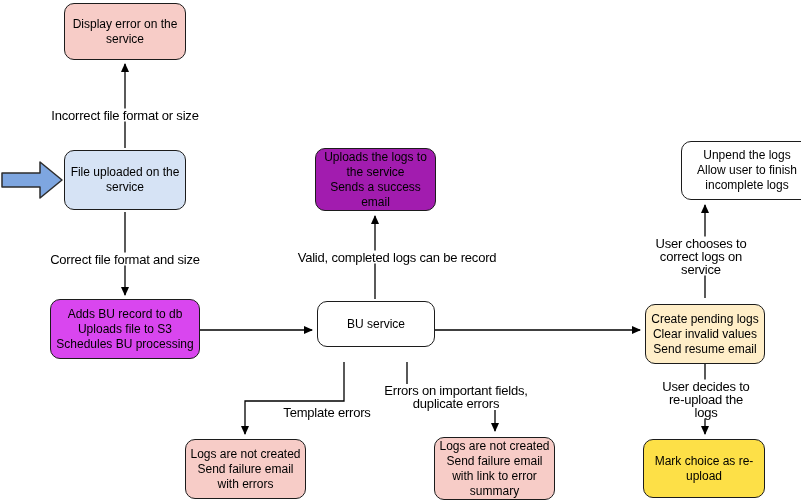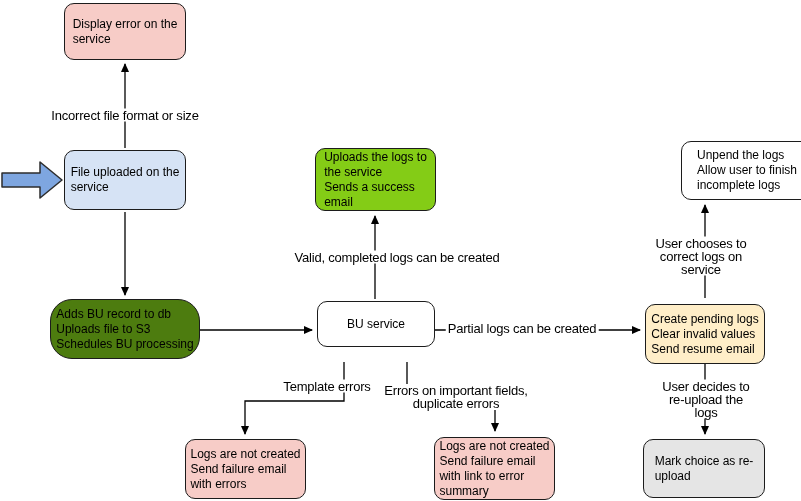--- a/index.html
+++ b/index.html
@@ -18,21 +18,21 @@
   }
   .node {
     position: absolute;
     box-sizing: border-box;
     border: 1.5px solid #1c1c1c;
     border-radius: 10px;
     background: #ffffff;
     display: flex;
     align-items: center;
     justify-content: center;
-    text-align: left;
+    text-align: center;
     white-space: pre-line;
     font-size: 12px;
     line-height: 15px;
     padding: 17px 2px;
   }
   .elabel {
     position: absolute;
     transform: translate(-50%, -50%);
     background: #ffffff;
     font-size: 13px;
@@ -67,60 +67,60 @@
     <path d="M344,362 V401 H245 V434" stroke="#000" stroke-width="1.3" fill="none" marker-end="url(#arrowhead)"></path>
     <path d="M407,362 V400 H495 V431" stroke="#000" stroke-width="1.3" fill="none" marker-end="url(#arrowhead)"></path>
   </svg>
 
   <div class="node" style="left: 64px; top: 3px; width: 122px; height: 57px; background-color: rgb(247, 204, 199);">Display error on the
 service</div>
 
   <div class="node" style="left: 64px; top: 150px; width: 122px; height: 60px; background-color: rgb(214, 227, 245);">File uploaded on the
 service</div>
 
-  <div class="node" style="left: 50px; top: 299px; width: 150px; height: 60px; background-color: #4d7c0f; border-radius: 22px;">Adds BU record to db
+  <div class="node" style="left: 50px; top: 299px; width: 150px; height: 60px; background-color: #d946ef;">Adds BU record to db
 Uploads file to S3
 Schedules BU processing</div>
 
   <div class="node" style="left: 317px; top: 301px; width: 118px; height: 46px; background-color: rgb(255, 255, 255);">BU service</div>
 
-  <div class="node" style="left: 315px; top: 148px; width: 121px; height: 63px; background-color: #84cc16;">Uploads the logs to
+  <div class="node" style="left: 315px; top: 148px; width: 121px; height: 63px; background-color: #a21caf;">Uploads the logs to
 the service
 Sends a success
 email</div>
 
   <div class="node" style="left: 645px; top: 304px; width: 120px; height: 60px; background-color: rgb(255, 238, 200);">Create pending logs
 Clear invalid values
 Send resume email</div>
 
   <div class="node" style="left: 645px; top: 141px; width: 132px; height: 59px; background-color: rgb(255, 255, 255); margin-left: 36px;">Unpend the logs
 Allow user to finish
 incomplete logs</div>
 
-  <div class="node" style="left: 643px; top: 439px; width: 122px; height: 59px; background-color: #e5e5e5;">Mark choice as re-
+  <div class="node" style="left: 643px; top: 439px; width: 122px; height: 59px; background-color: #fde047;">Mark choice as re-
 upload</div>
 
   <div class="node" style="left: 185px; top: 439px; width: 121px; height: 60px; background-color: rgb(247, 204, 199);">Logs are not created
 Send failure email
 with errors</div>
 
   <div class="node" style="left: 434px; top: 437px; width: 121px; height: 63px; background-color: rgb(247, 204, 199);">Logs are not created
 Send failure email
 with link to error
 summary</div>
 
   <div class="elabel" style="left:125px;top:115px">Incorrect file format or size</div>
 
+  <div class="elabel" style="left:125px;top:259px">Correct file format and size</div>
 
-  <div class="elabel" style="left:397px;top:257px">Valid, completed logs can be created</div>
+  <div class="elabel" style="left:397px;top:257px">Valid, completed logs can be record</div>
 
-  <div class="elabel" style="left:522px;top:328px">Partial logs can be created</div>
 
   <div class="elabel" style="left:706px;top:399px">User decides to re-upload the logs</div>
 
   <div class="elabel" style="left:701px;top:256px">User chooses to correct logs on service</div>
 
-  <div class="elabel" style="left:327px;top:386px">Template errors</div>
+  <div class="elabel" style="left:327px;top:412px">Template errors</div>
 
   <div class="elabel" style="left:456px;top:397px">Errors on important fields,
 duplicate errors</div>
 
 </div>
 
 </body></html>

